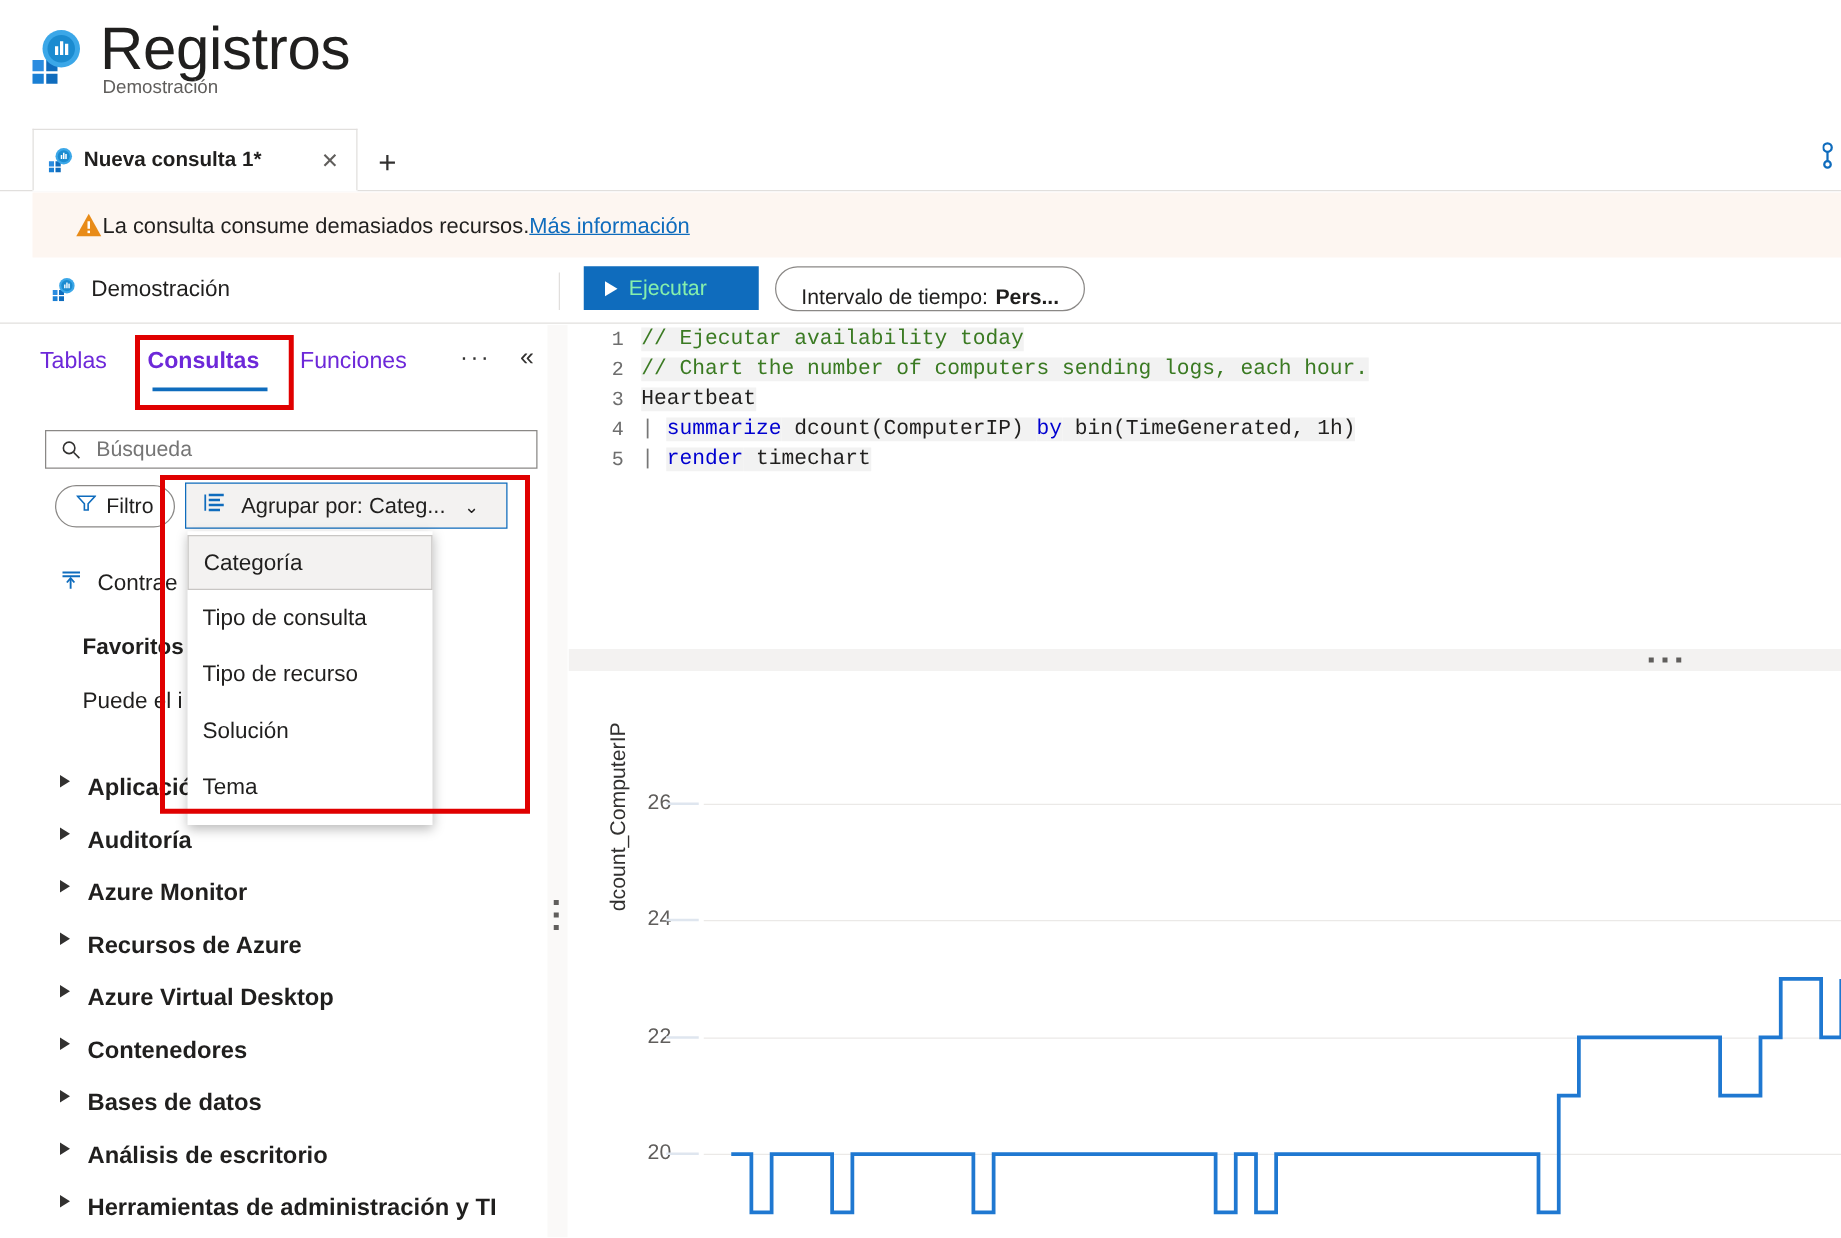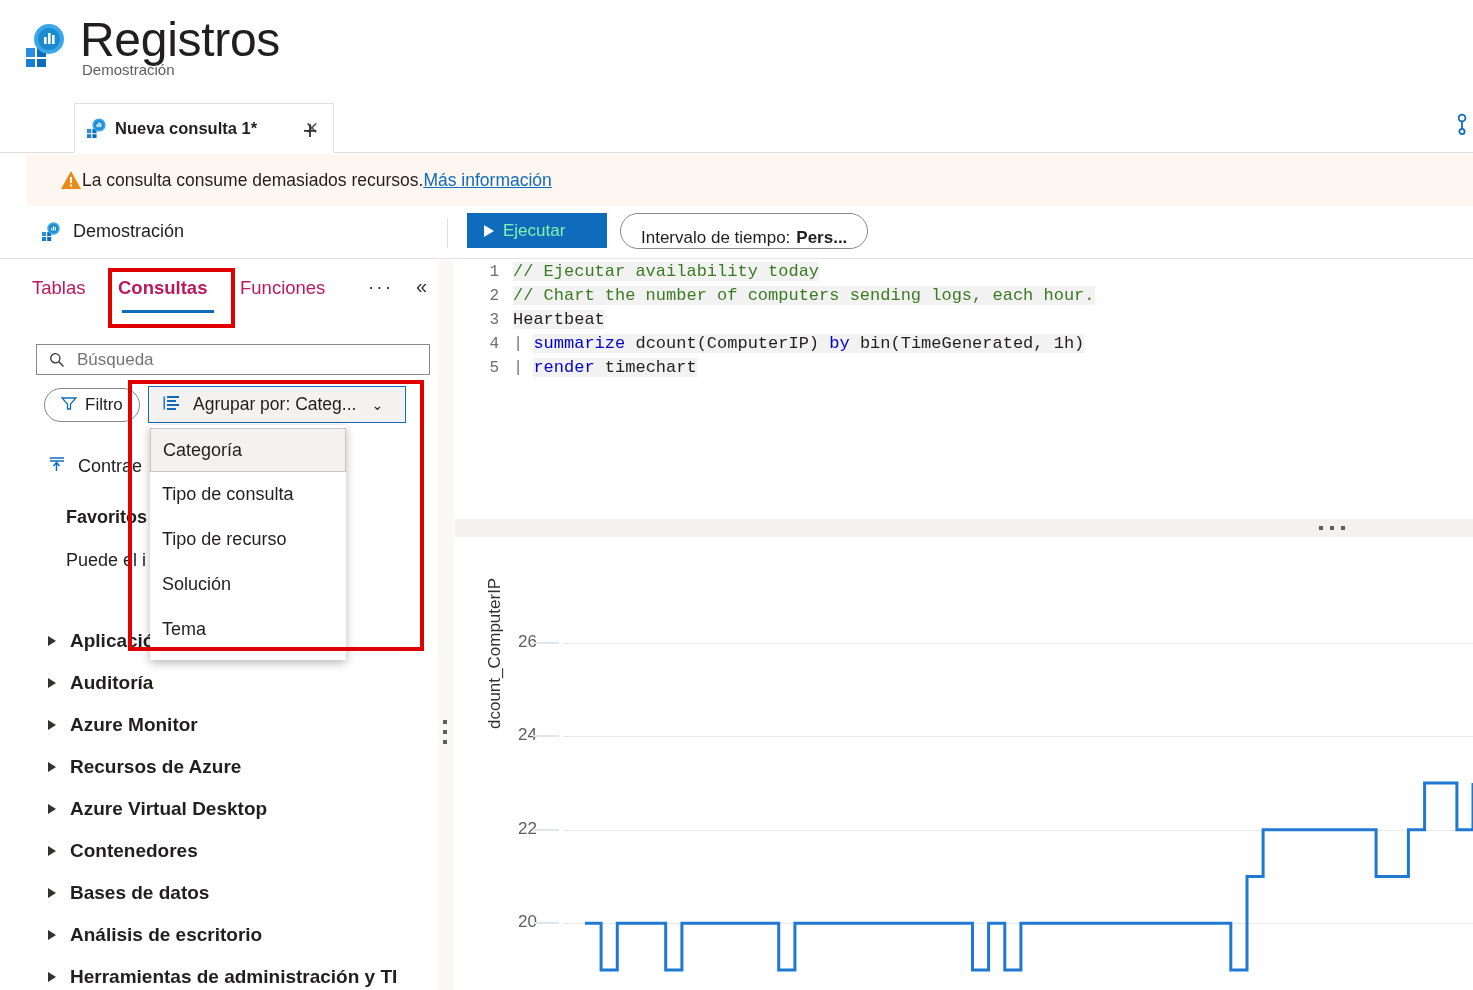--- a/index.html
+++ b/index.html
@@ -27,21 +27,21 @@
   }
 
   
   #tabstrip { position:absolute; left:0; top:103px; width:1473px; height:50px; }
   #tabstrip-baseline {
     position:absolute; left:0; top:49px; width:1473px; height:1px; background:#e1dfdd;
   }
   #query-tab {
     position:absolute; left:26px; top:0px; width:260px; height:50px;
     background:#fff; border:1px solid #e1dfdd; border-bottom:1px solid #fff;
-    display:flex; align-items:center; gap:8px; padding:0 12px;margin-left:48px;
+    display:flex; align-items:center; gap:8px; padding:0 12px;
   }
   #query-tab .tabicon { width:20px; height:20px; flex:0 0 20px; }
   #tab-label { font-size:16.5px; font-weight:700; color:#201f1e; white-space:nowrap; }
   #tab-close {
     font-size:17px; color:#605e5c; margin-left:auto; cursor:pointer; line-height:1;
     padding:0 2px;
   }
   #new-tab-button {
     position:absolute; left:295px; top:12px; width:30px; height:30px;
     display:flex; align-items:center; justify-content:center;
@@ -107,21 +107,21 @@
 
   
   #sidebar {
     position:absolute; left:0; top:260px; width:440px; height:730px;
     background:#fff; overflow:hidden;
   }
   #sidebar-tabs {
     position:absolute; left:0; top:0; width:440px; height:58px;
   }
   .side-tab {
-    position:absolute; top:17px; font-size:18.5px; color:#be185d;
+    position:absolute; top:17px; font-size:18.5px; color:#6d28d9;
     cursor:pointer; white-space:nowrap;
   }
   #side-tab-tablas { left:32px; }
   #side-tab-consultas { left:118px; font-weight:700; }
   #side-tab-funciones { left:240px; }
   #side-tab-consultas-underline {
     position:absolute; left:122px; top:50px; width:92px; height:3px; background:#0f6cbd;
   }
   #side-tab-more {
     position:absolute; left:368px; top:16px; font-size:19px; color:#323130;
@@ -162,21 +162,21 @@
   #favorites-heading {
     position:absolute; left:66px; top:507px; font-size:18px; font-weight:700; color:#201f1e;
     white-space:nowrap;
   }
   #favorites-hint {
     position:absolute; left:66px; top:550px; font-size:18px; color:#201f1e; white-space:nowrap;
   }
 
   #category-list { position:absolute; left:0; top:360px; width:440px; }
   .cat-row {
-    position:relative; height:42px; display:flex; align-items:center; gap:14px;
+    position:relative; height:42px; display:flex; gap:14px;
     padding-left:48px; cursor:pointer;
   }
   .cat-row .caret {
     width:0; height:0; border-left:8px solid #323130;
     border-top:5.5px solid transparent; border-bottom:5.5px solid transparent;
     flex:0 0 8px;
   }
   .cat-row .lbl { font-size:19px; font-weight:700; color:#201f1e; white-space:nowrap; }
 
   

